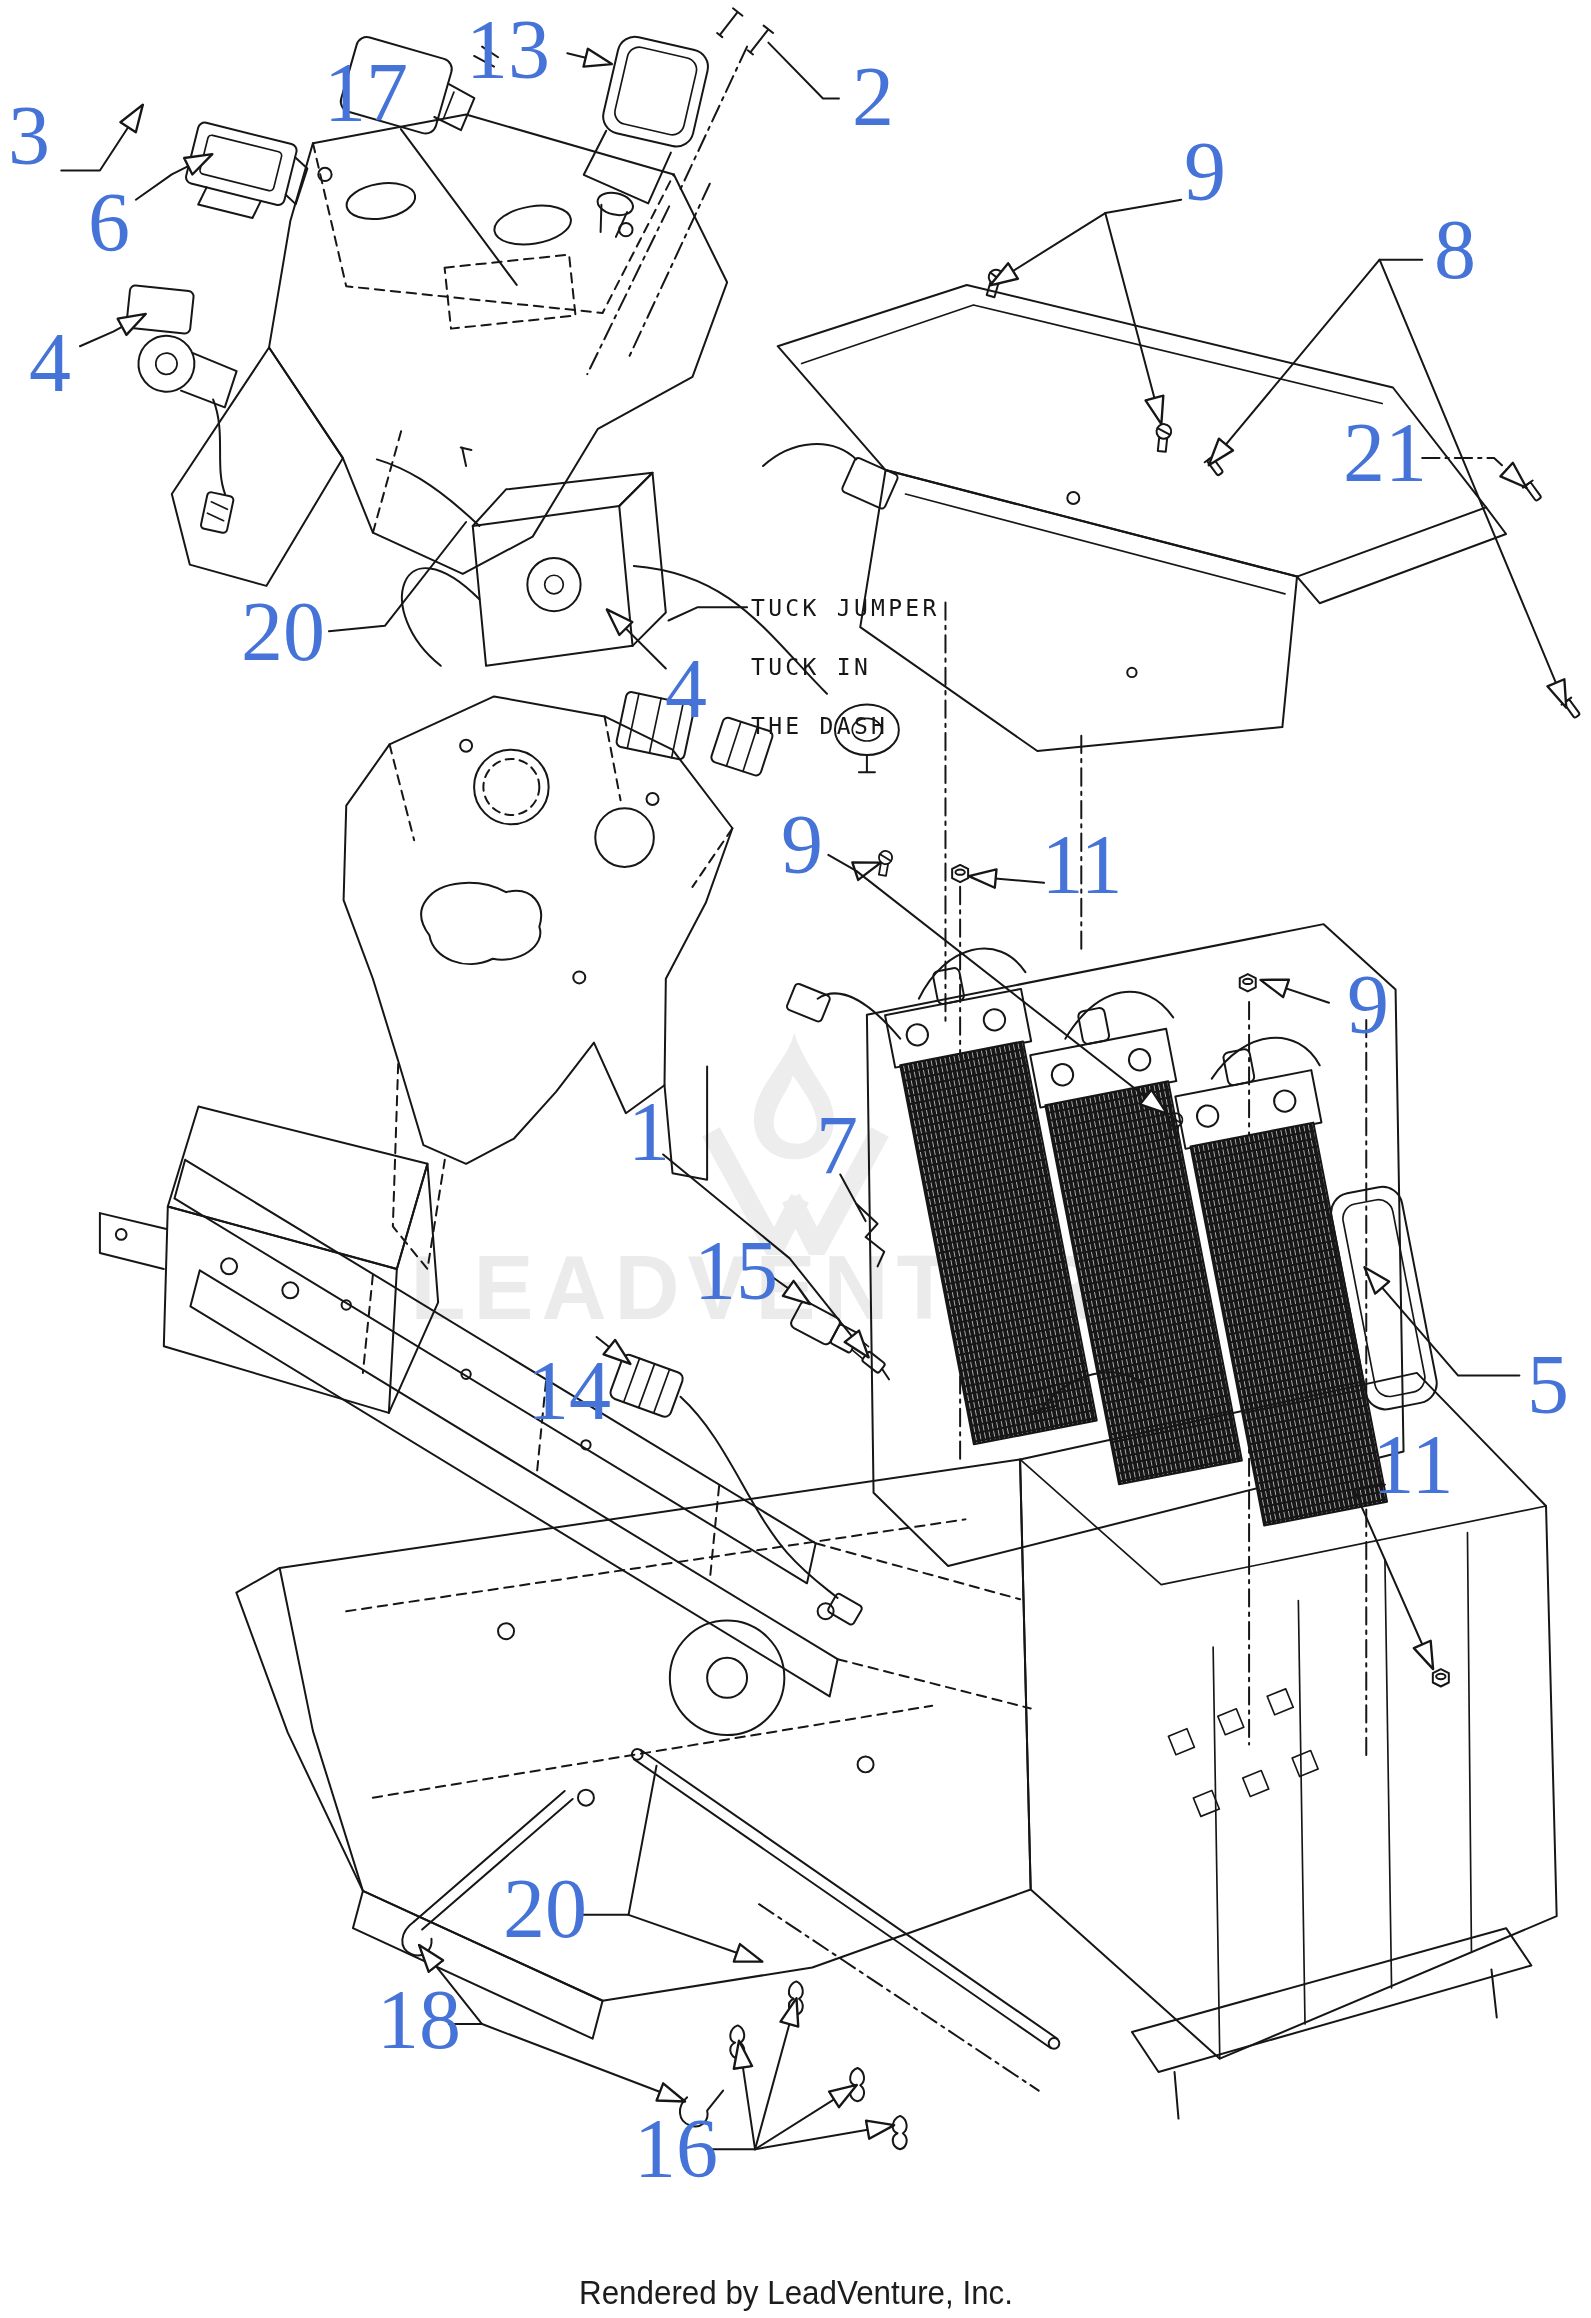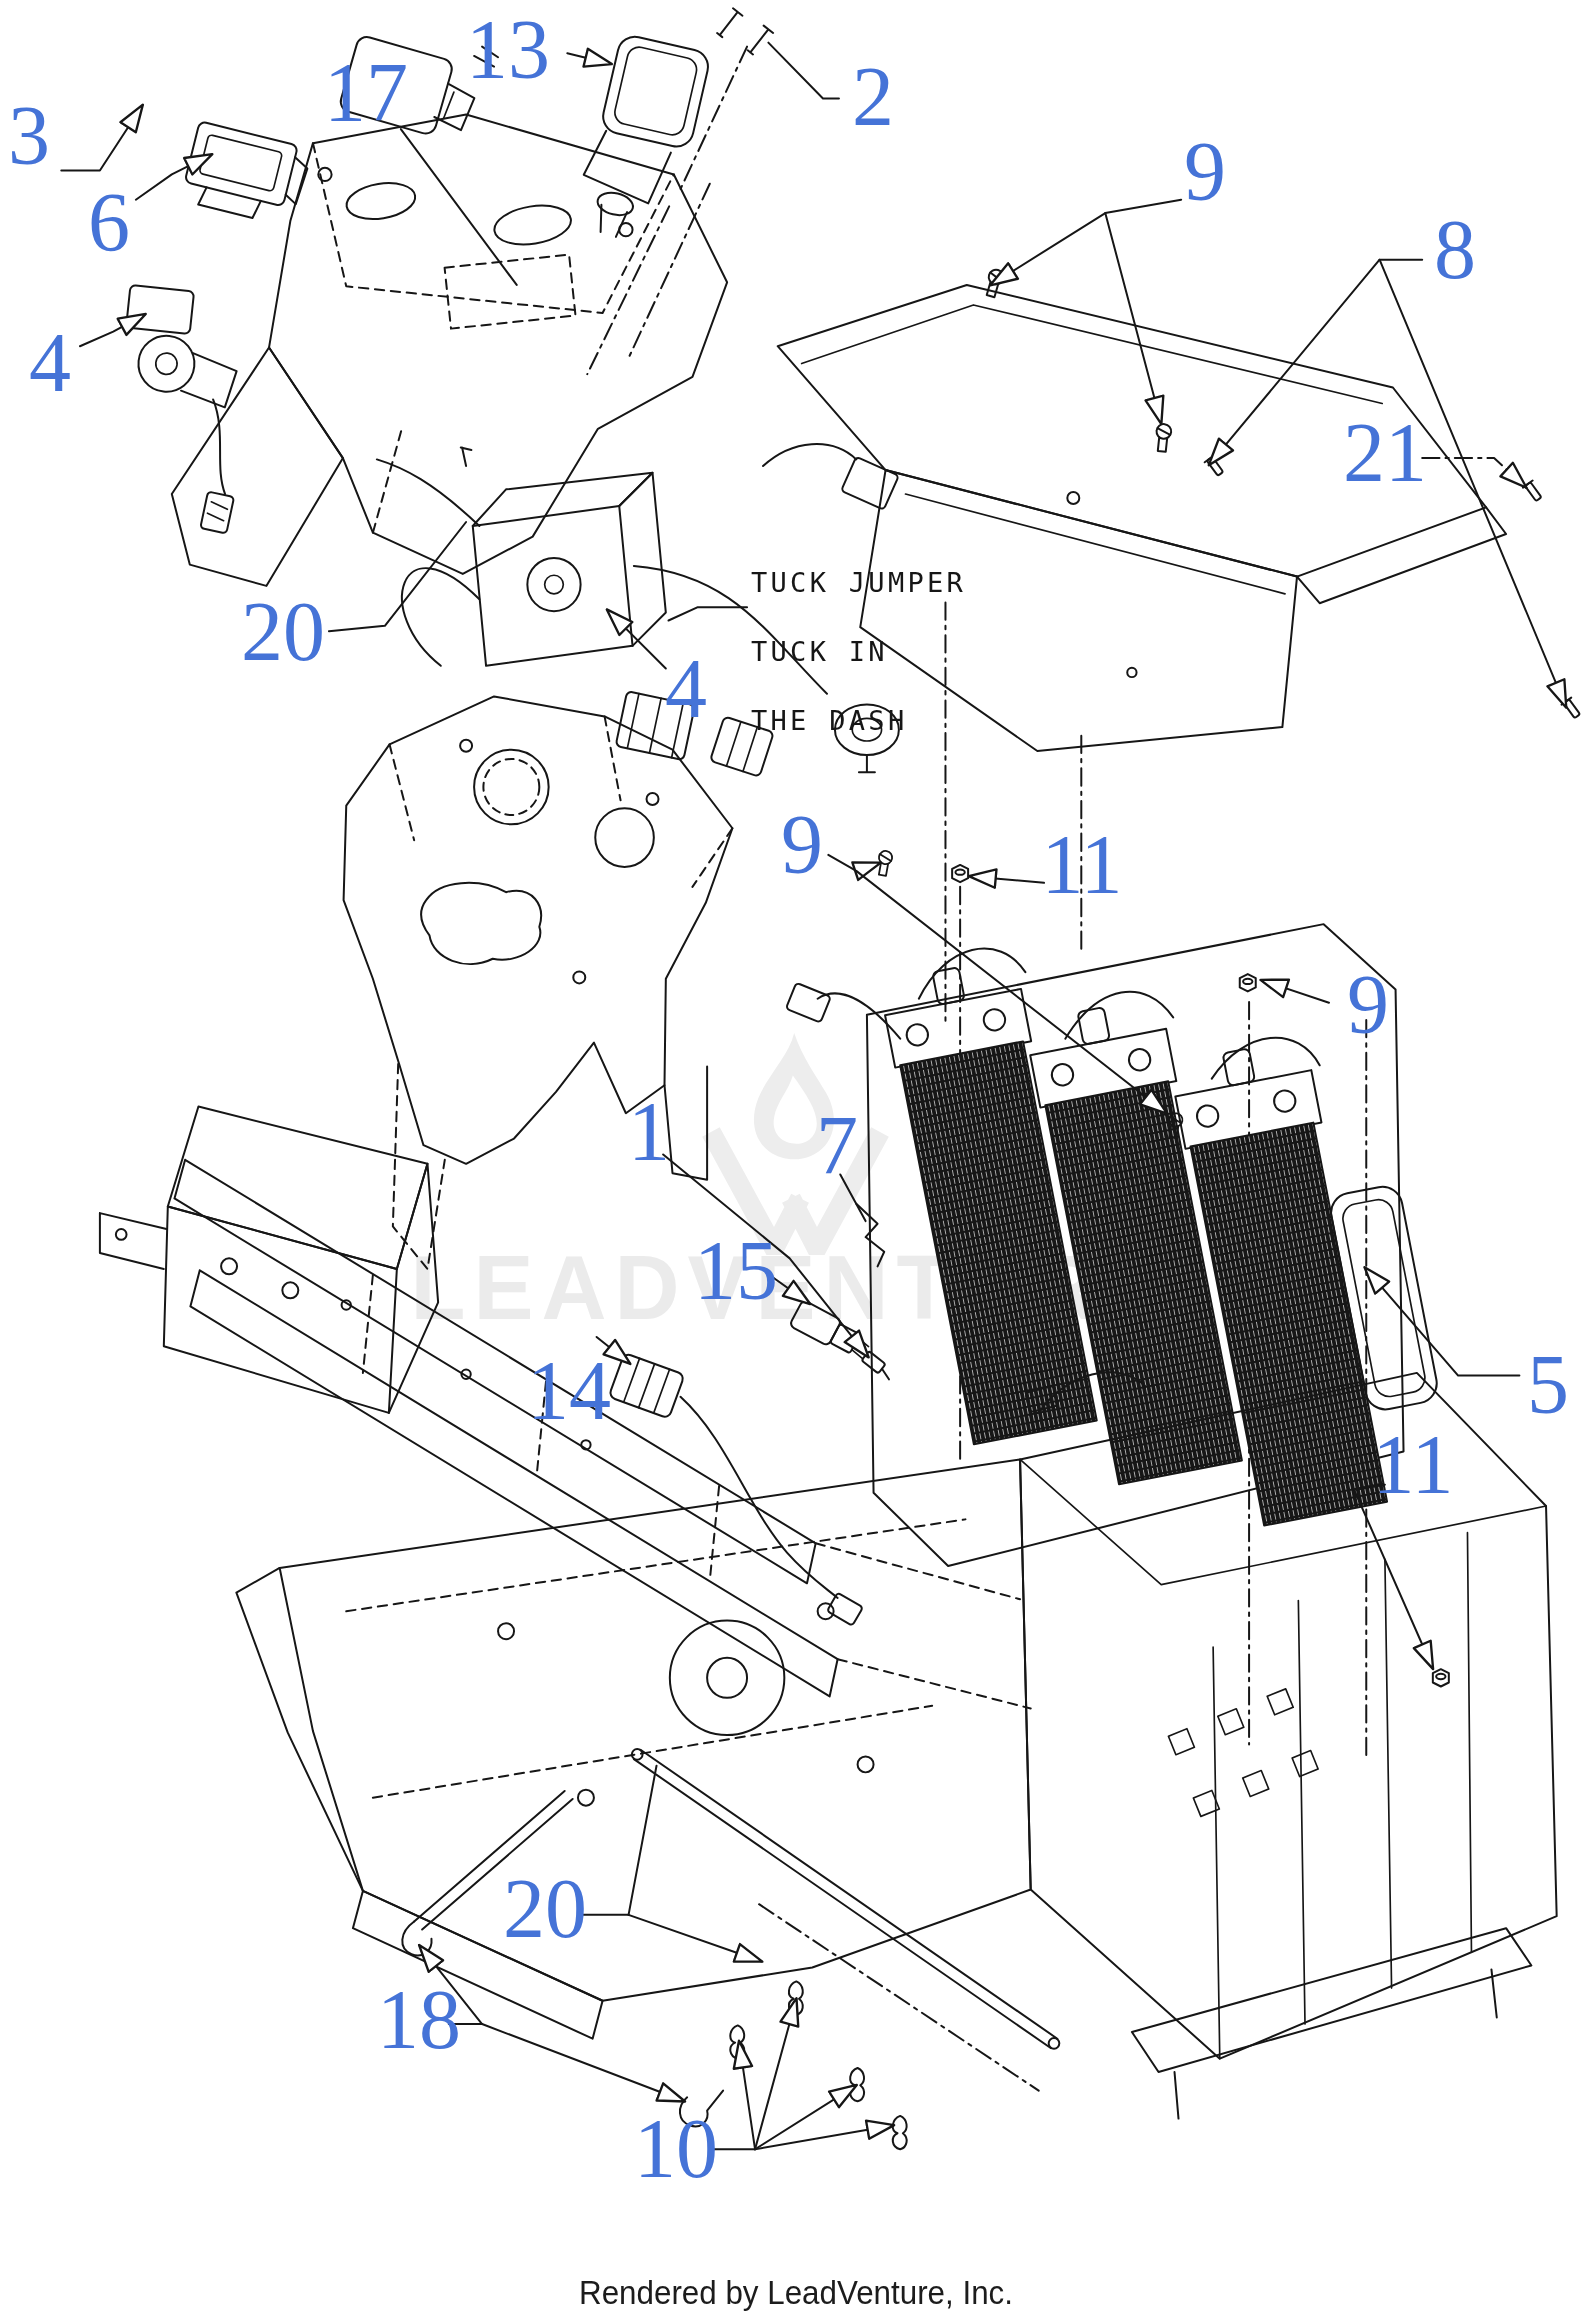--- a/index.html
+++ b/index.html
@@ -13,22 +13,22 @@
        letter-spacing:8px;color:#ebebeb;white-space:nowrap;}
   .wm-logo{position:absolute;left:689px;top:1029px;}
   
   .art{position:absolute;left:0;top:0;z-index:2;}
   
   .callout{position:absolute;z-index:3;transform:translate(-50%,-50%);
        font-family:"Liberation Serif","DejaVu Serif",serif;
        font-size:84px;line-height:1;color:#4573d7;cursor:pointer;
        user-select:none;white-space:nowrap;}
   
-  .note{position:absolute;left:751px;top:566px;z-index:3;
-       font-family:"DejaVu Sans Mono",monospace;font-size:27px;letter-spacing:3.3px;
+  .note{position:absolute;left:751px;top:594px;z-index:3;
+       font-family:"DejaVu Sans Mono",monospace;font-size:23px;letter-spacing:3.3px;
        line-height:1.28;color:#161616;white-space:pre;}
   
   .footer{position:absolute;left:796px;top:2274px;z-index:3;
        transform:translateX(-50%) scaleX(0.95);font-size:33px;color:#1c1c1c;
        font-family:"Liberation Sans", sans-serif;white-space:nowrap;}
 </style>
 </head>
 <body>
 
 <div class="stage">
@@ -381,21 +381,21 @@
   <div class="callout" style="left:1082px;top:865px">11</div>
   <div class="callout" style="left:1368px;top:1005px">9</div>
   <div class="callout" style="left:649px;top:1132px">1</div>
   <div class="callout" style="left:837px;top:1146px">7</div>
   <div class="callout" style="left:736px;top:1271px">15</div>
   <div class="callout" style="left:569px;top:1391px">14</div>
   <div class="callout" style="left:1548px;top:1385px">5</div>
   <div class="callout" style="left:1413px;top:1465px">11</div>
   <div class="callout" style="left:545px;top:1909px">20</div>
   <div class="callout" style="left:419px;top:2020px">18</div>
-  <div class="callout" style="left:676px;top:2149px">10</div>
+  <div class="callout" style="left:676px;top:2149px">16</div>
 
   <div class="note"><span>TUCK JUMPER</span><br>
 <span>TUCK IN</span><br>
 <span>THE DASH</span></div>
 
   <div class="footer">Rendered by LeadVenture, Inc.</div>
 
 </div>
 
 

